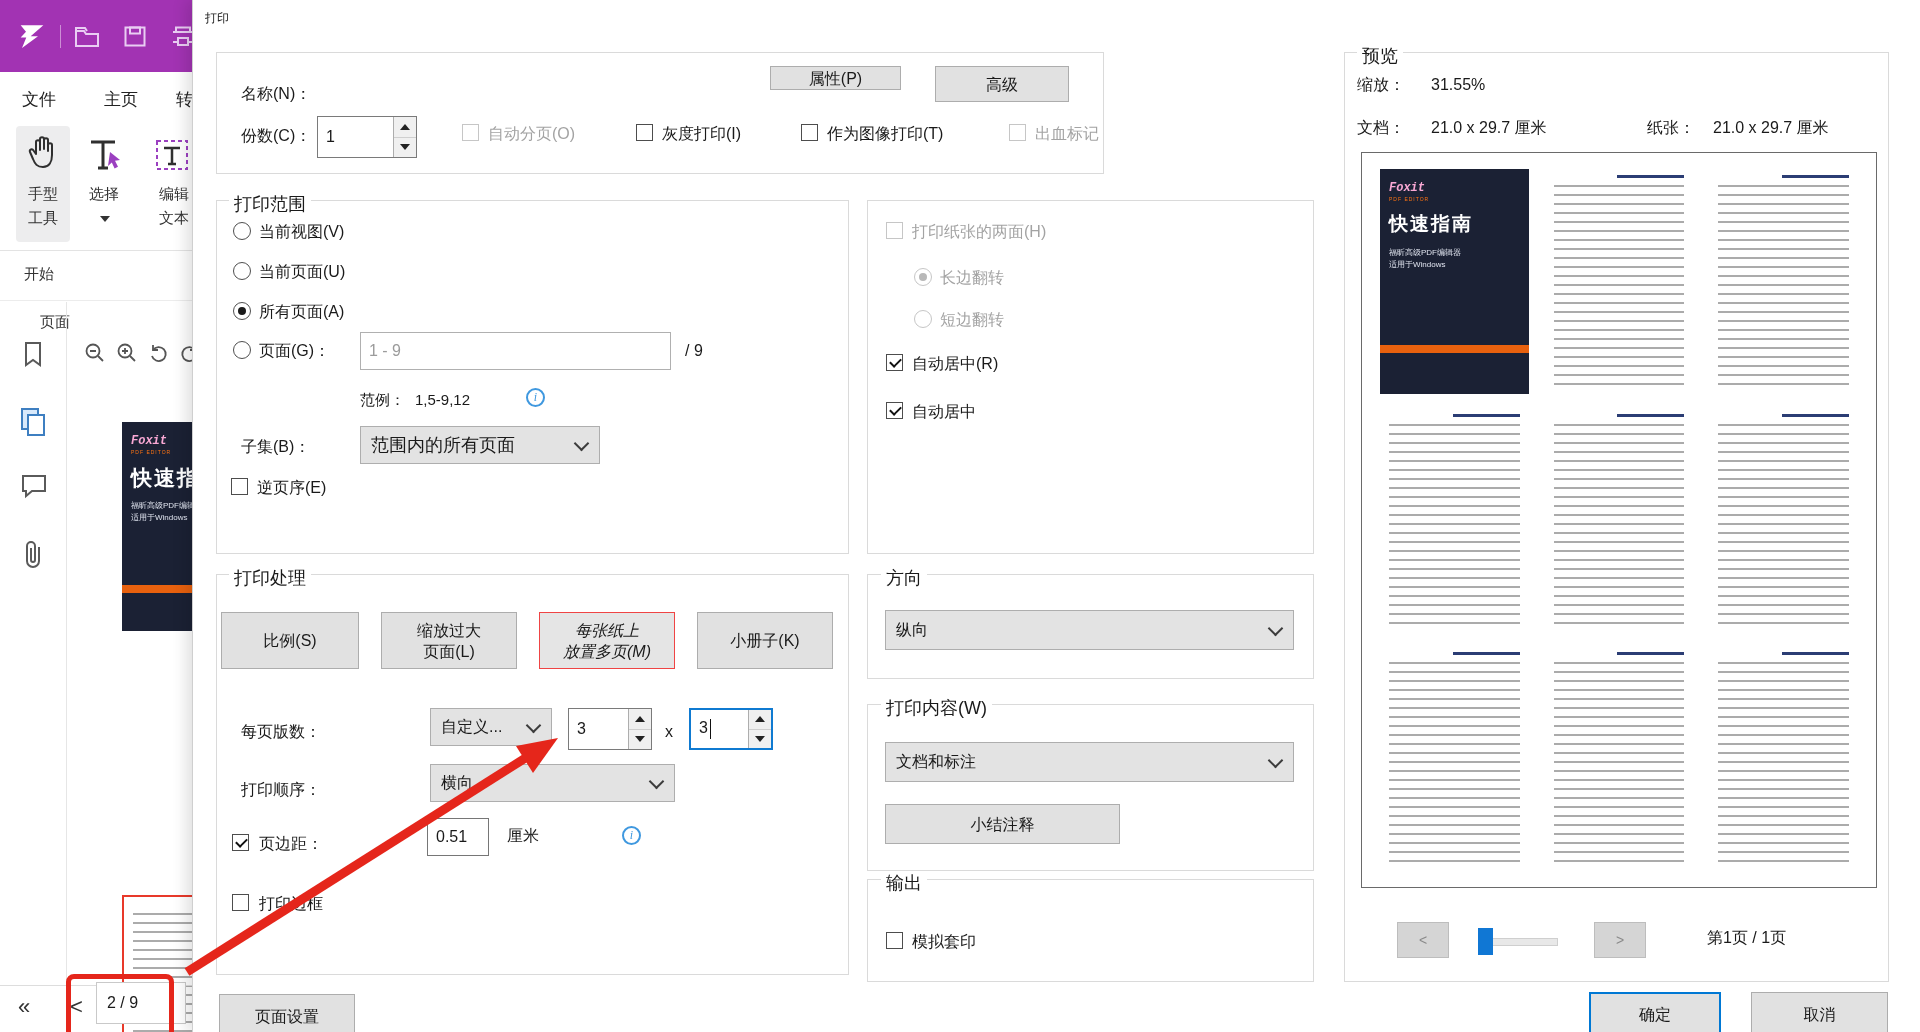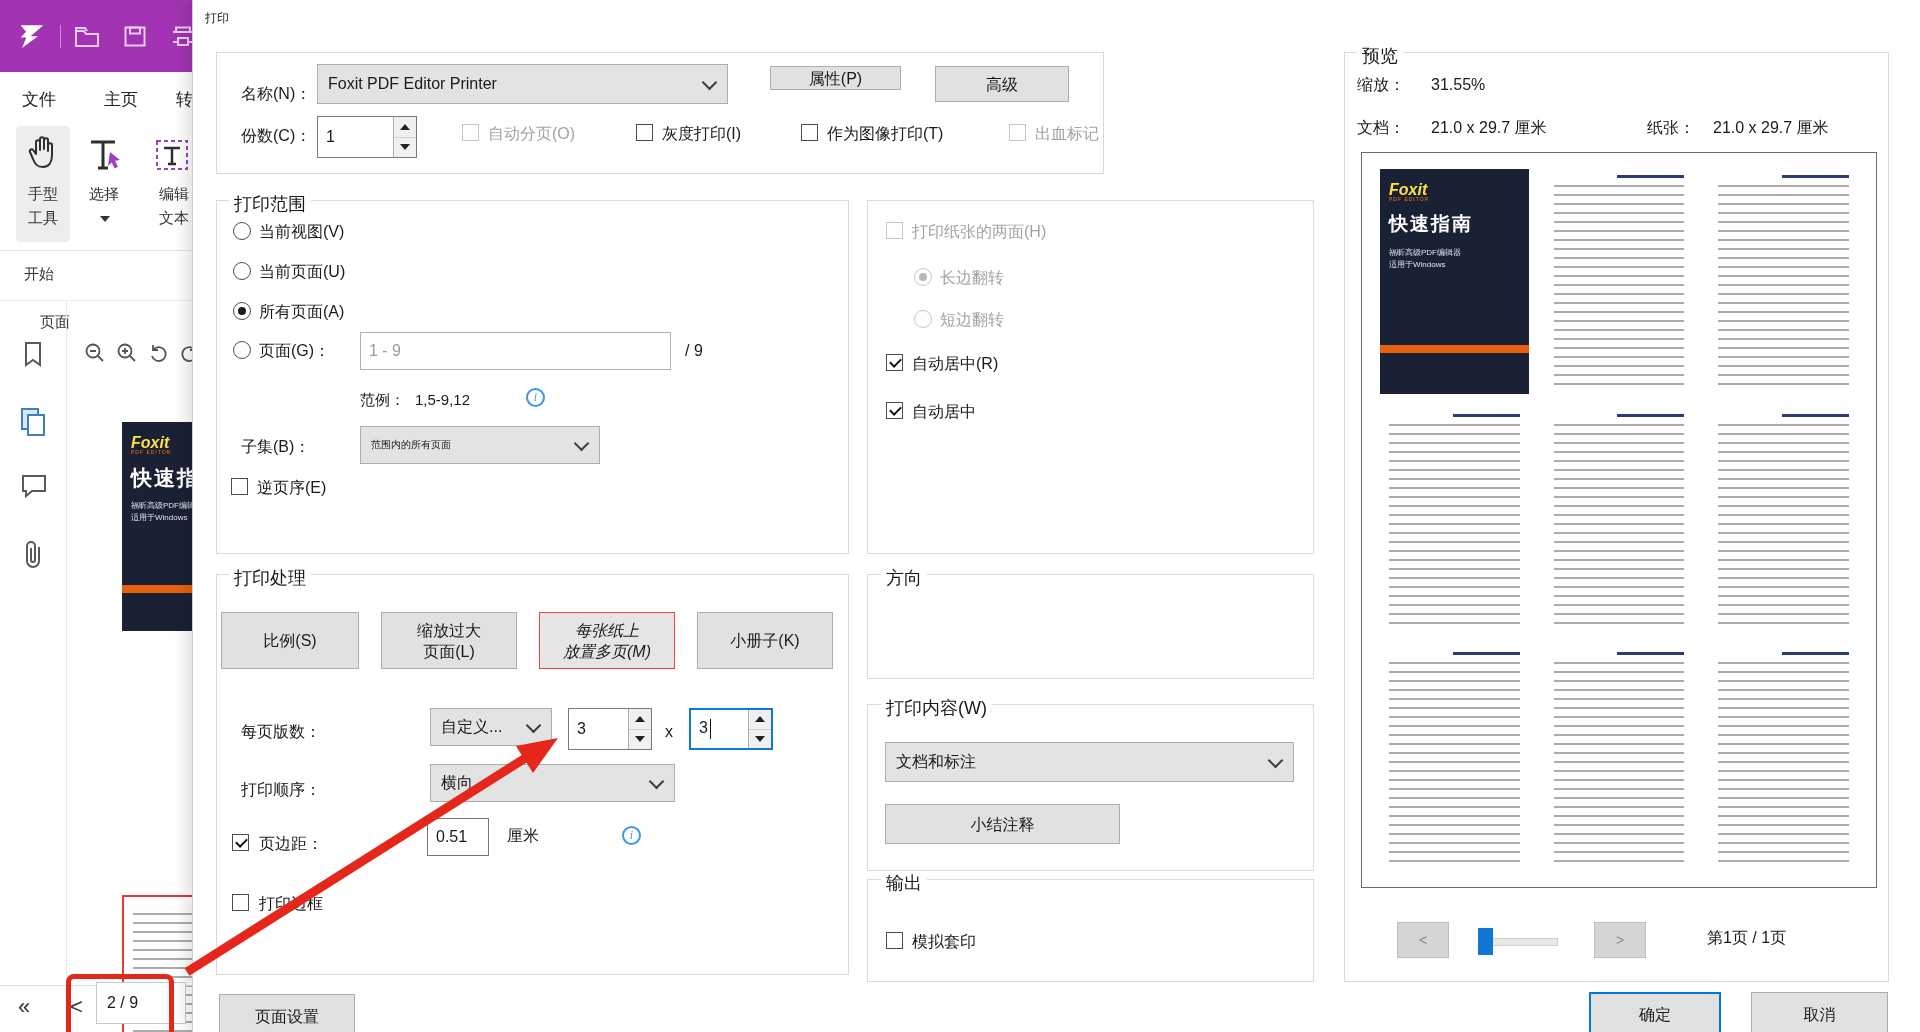--- a/index.html
+++ b/index.html
@@ -37,21 +37,21 @@
   .txt{position:absolute;background:#fff;border:1px solid #767676;box-sizing:border-box;font-size:16px;
        display:flex;align-items:center;padding:0 8px;}
   .info{position:absolute;width:19px;height:19px;border:2px solid #3f98df;border-radius:50%;color:#3f98df;
         font-size:12px;font-style:italic;font-family:"Liberation Serif","DejaVu Serif",serif;
         display:flex;align-items:center;justify-content:center;box-sizing:border-box;}
   .pg{background:#fff;position:relative;overflow:hidden;}
   .pg .lines{position:absolute;left:9px;right:9px;top:16px;bottom:8px;
         background-image:repeating-linear-gradient(to bottom,#ababab 0 2px,transparent 2px 9px);}
   .pg::before{content:"";position:absolute;right:9px;top:6px;width:45%;height:3px;background:#2b3d74;}
   .cover{background:#1b2134;position:relative;overflow:hidden;}
-  .cover .brand{position:absolute;left:9px;top:12px;color:#fde047;font-weight:bold;font-style:italic;font-size:16px;}
+  .cover .brand{position:absolute;left:9px;top:12px;color:#f9a8d4;font-weight:bold;font-style:italic;font-size:12px;font-family:Liberation Mono, monospace;}
   .cover .bsub{position:absolute;left:9px;top:27px;color:#ff7312;font-size:5px;letter-spacing:1px;}
   .cover .ctitle{position:absolute;left:9px;top:42px;color:#fff;font-weight:bold;font-size:21px;letter-spacing:2px;}
   .cover .cl1{position:absolute;left:9px;top:78px;color:#dfe3ee;font-size:8px;}
   .cover .cl2{position:absolute;left:9px;top:90px;color:#dfe3ee;font-size:8px;}
   .cover .band{position:absolute;left:0;right:0;bottom:18%;height:8px;background:#e8610e;}
   .navbtn{position:absolute;background:#d5d5d5;border:1px solid #bdbdbd;color:#8a8a8a;font-size:14px;
           display:flex;align-items:center;justify-content:center;box-sizing:border-box;}
   .menu-tab{position:absolute;font-size:17px;color:#222;}
   .tool-label{font-size:15px;color:#333;text-align:center;line-height:20px;}
   svg{display:block;}
@@ -195,24 +195,20 @@
   <div class="abs" style="left:18px;top:994px;font-size:22px;color:#333;">«</div>
   <div class="abs" style="left:70px;top:994px;font-size:22px;color:#333;">&lt;</div>
   <div class="abs" style="left:96px;top:982px;width:90px;height:42px;border:1px solid #c9c9c9;background:#fff;display:flex;align-items:center;padding-left:10px;font-size:16px;box-sizing:border-box;">2 / 9</div>
 
   <div class="abs" style="left:192px;top:0;width:1728px;height:1032px;background:#fff;border-left:1px solid #cfcfcf;box-shadow:-6px 0 14px rgba(0,0,0,.12);">
 
     <div class="lbl" style="left:12px;top:8px;font-size:12px;">打印</div>
 
     <div class="grp" style="left:23px;top:52px;width:886px;height:120px;"></div>
     <div class="lbl" style="left:48px;top:84px;text-align:center;">名称(N)：</div>
-    <div class="combo" style="left:124px;top:64px;width:411px;height:40px;">
-      <span>Foxit PDF Editor Printer</span>
-        <span class="chev"></span>
-    </div>
     <div class="btn" style="left:577px;top:66px;width:131px;height:24px;">属性(P)</div>
     <div class="btn" style="left:742px;top:66px;width:134px;height:36px;">高级</div>
 
     <div class="lbl" style="left:48px;top:126px;">份数(C)：</div>
     <div class="spin" style="left:124px;top:116px;width:100px;height:42px;">
       <span class="val">1</span>
       <span class="arrows">
           <span class="sbtn">
             <span class="tri-up"></span>
           </span>
@@ -239,21 +235,21 @@
     <span class="radio sel" style="left:40px;top:302px;"></span>
     <div class="lbl" style="left:66px;top:302px;">所有页面(A)</div>
     <span class="radio" style="left:40px;top:341px;"></span>
     <div class="lbl" style="left:66px;top:341px;">页面(G)：</div>
     <div class="txt" style="left:167px;top:332px;width:311px;height:38px;border-color:#b0b0b0;color:#9b9b9b;">1 - 9</div>
     <div class="lbl" style="left:492px;top:341px;">/ 9</div>
     <div class="lbl" style="left:167px;top:390px;font-size:15px;">范例：</div>
     <div class="lbl" style="left:222px;top:390px;font-size:15px;">1,5-9,12</div>
     <span class="info" style="left:333px;top:388px;">i</span>
     <div class="lbl" style="left:48px;top:437px;">子集(B)：</div>
-    <div class="combo" style="left:167px;top:426px;width:240px;height:38px;font-size:10px;">
+    <div class="combo" style="left:167px;top:426px;width:240px;height:38px;font-size:18px;">
       <span>范围内的所有页面</span>
         <span class="chev"></span>
     </div>
     <span class="cb" style="left:38px;top:478px;"></span>
     <div class="lbl" style="left:64px;top:478px;">逆页序(E)</div>
 
     <div class="grp" style="left:674px;top:200px;width:445px;height:352px;"></div>
     <span class="cb disabled" style="left:693px;top:222px;"></span>
     <div class="lbl dim" style="left:719px;top:222px;">打印纸张的两面(H)</div>
     <span class="radio disabled sel" style="left:721px;top:268px;"></span>
@@ -312,20 +308,24 @@
     <span class="cb checked" style="left:39px;top:834px;"></span>
     <div class="lbl" style="left:66px;top:834px;">页边距：</div>
     <div class="txt" style="left:234px;top:818px;width:62px;height:38px;">0.51</div>
     <div class="lbl" style="left:314px;top:826px;">厘米</div>
     <span class="info" style="left:429px;top:826px;">i</span>
     <span class="cb" style="left:39px;top:894px;"></span>
     <div class="lbl" style="left:66px;top:894px;">打印边框</div>
 
     <div class="grp" style="left:674px;top:574px;width:445px;height:103px;"></div>
     <div class="grp-title" style="left:688px;top:566px;">方向</div>
+    <div class="combo" style="left:692px;top:610px;width:409px;height:40px;">
+      <span>纵向</span>
+        <span class="chev"></span>
+    </div>
 
     <div class="grp" style="left:674px;top:704px;width:445px;height:165px;"></div>
     <div class="grp-title" style="left:688px;top:696px;">打印内容(W)</div>
     <div class="combo" style="left:692px;top:742px;width:409px;height:40px;">
       <span>文档和标注</span>
         <span class="chev"></span>
     </div>
     <div class="btn" style="left:692px;top:804px;width:235px;height:40px;">小结注释</div>
 
     <div class="grp" style="left:674px;top:879px;width:445px;height:101px;"></div>

